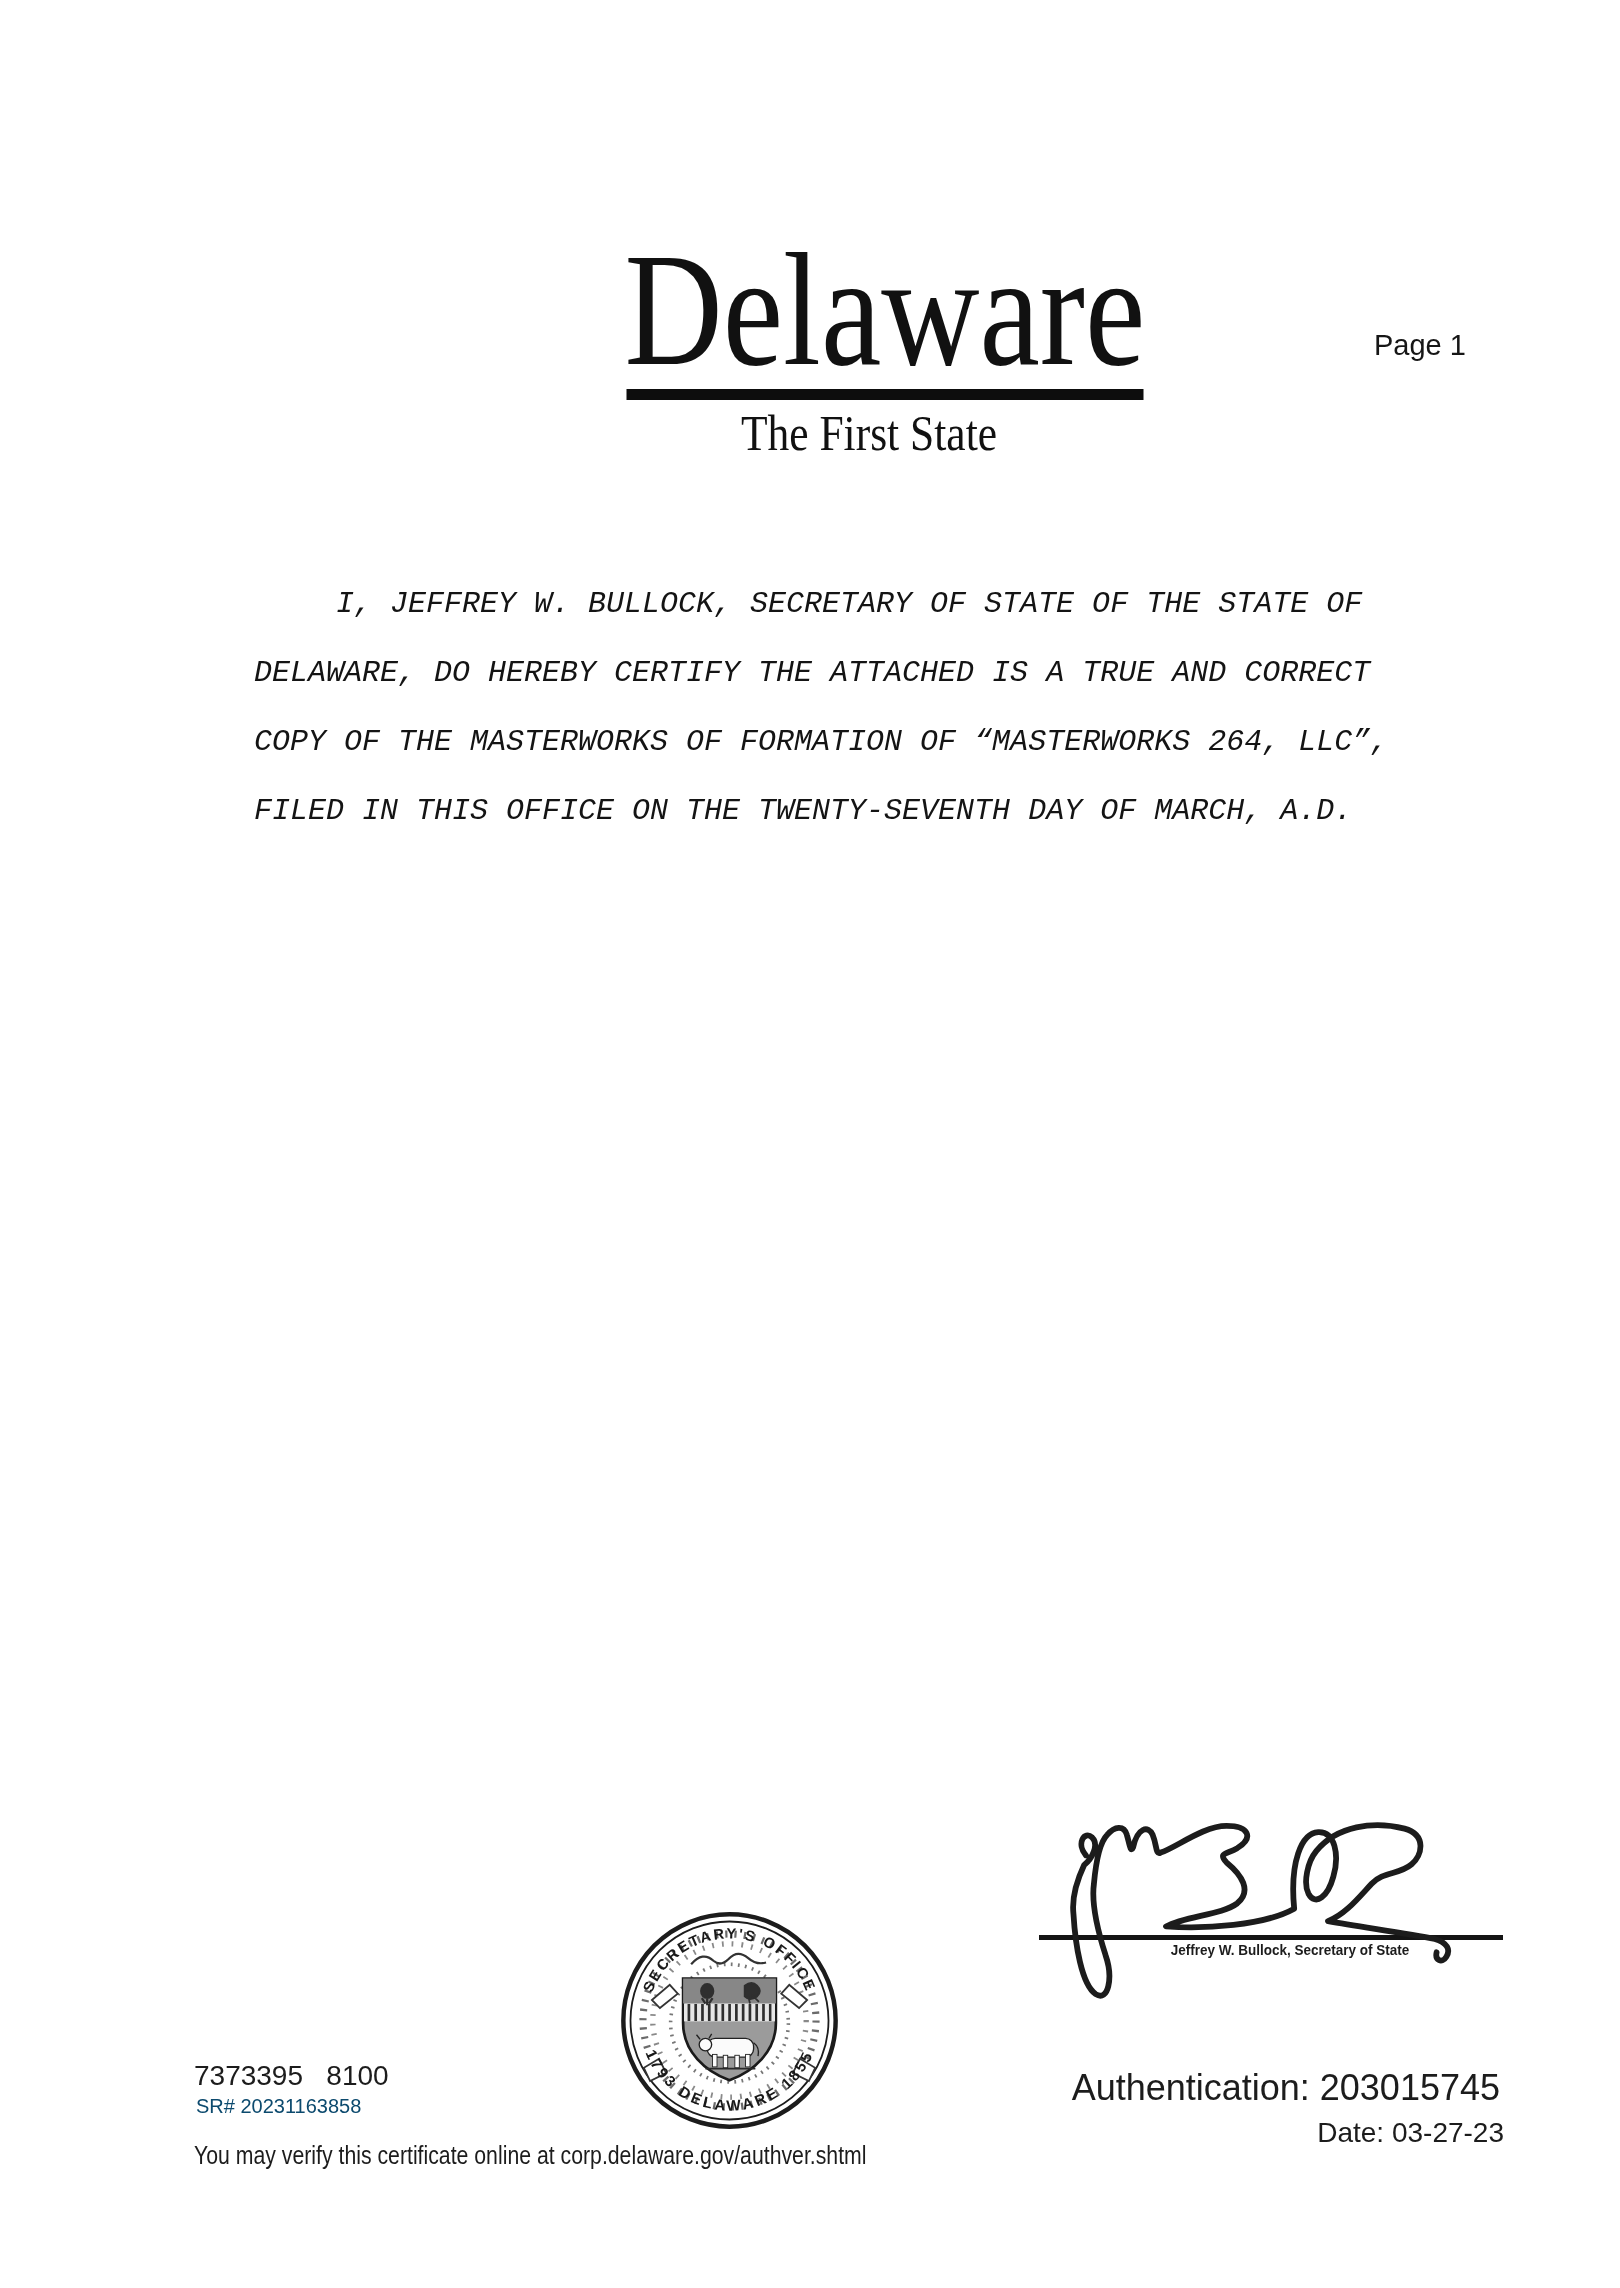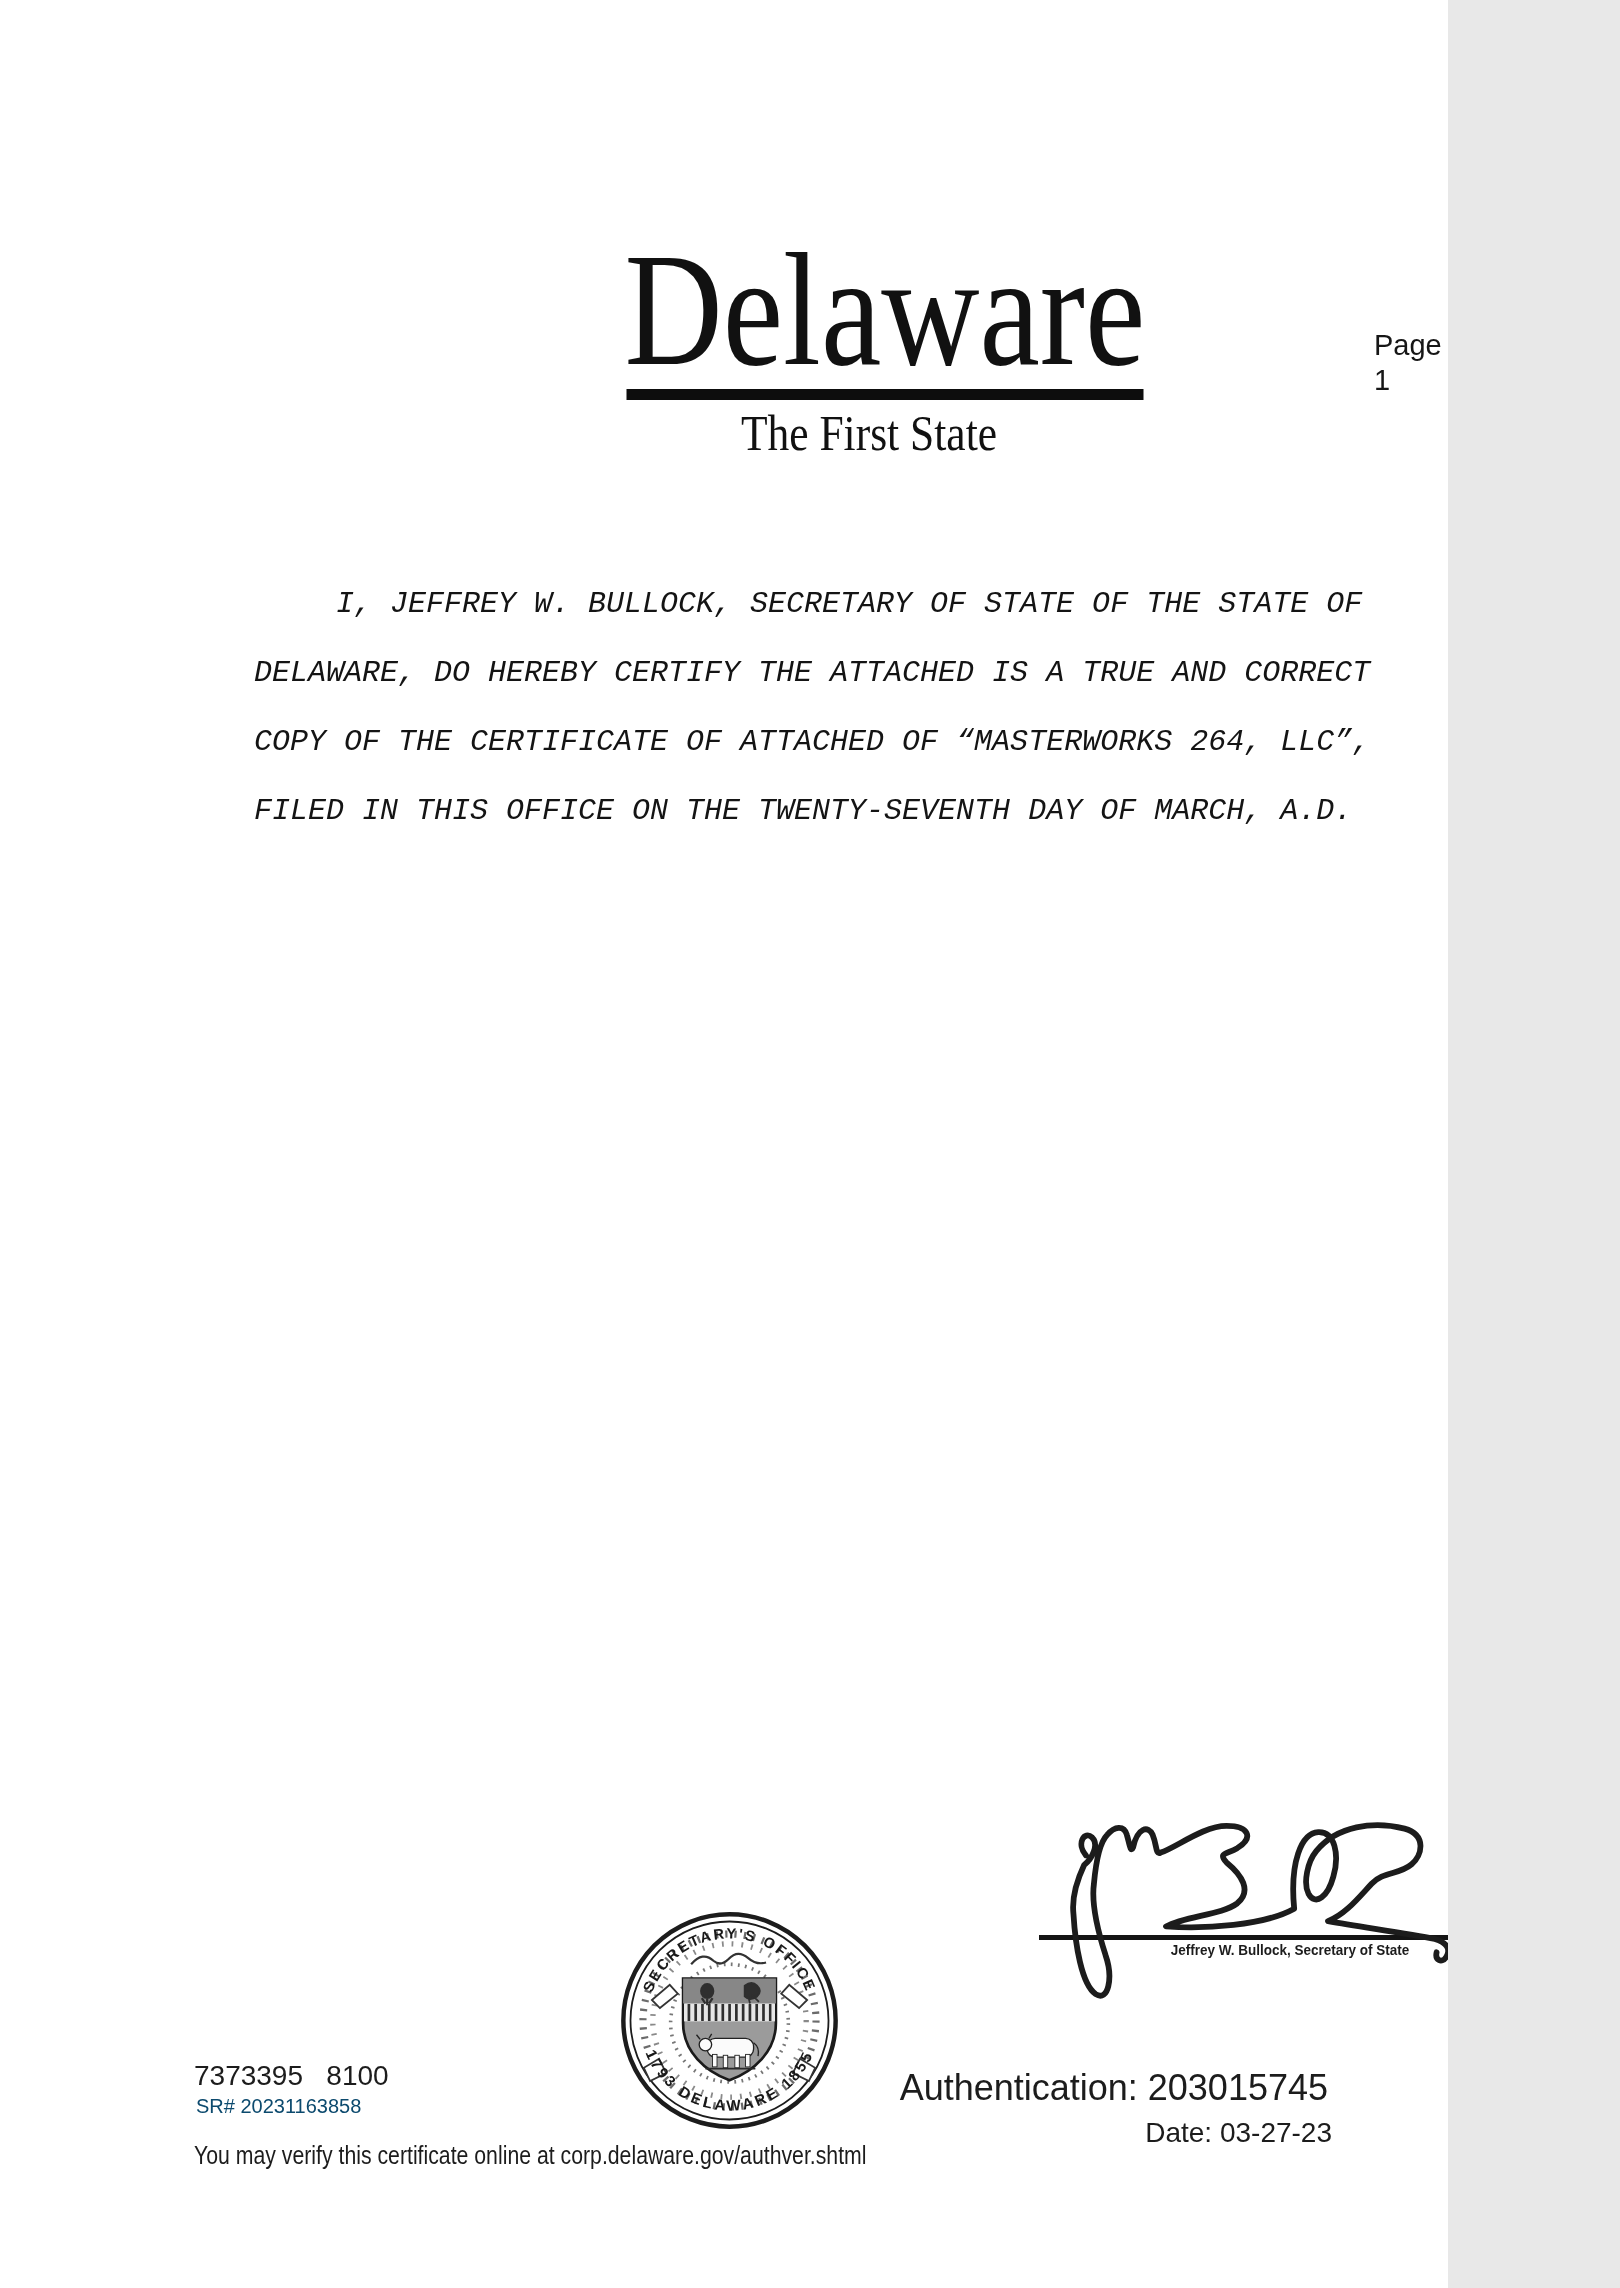--- a/index.html
+++ b/index.html
@@ -1,18 +1,18 @@
 <!DOCTYPE html>
 <html style="font-size:14.3px"><head>
 <meta charset="utf-8">
 <style>
   html,body{margin:0;padding:0;background:#e8e8e8;}
   .page{
     position:relative;
-    width:1448px;height:2288px;
+    width:1620px;height:2288px;
     background:#ffffff;
     overflow:hidden;
     font-family:"Liberation Sans",sans-serif;
     color:#1a1a1a;
   }
   
   .doc-title{
     position:absolute;left:885px;top:230px;
     font-family:"Liberation Serif","DejaVu Serif",serif;
     font-size:160px;line-height:1;white-space:nowrap;
@@ -75,21 +75,21 @@
 <div class="page">
 
   <div class="doc-title">Delaware</div>
   <div class="title-underline"></div>
   <div class="doc-subtitle">The First State</div>
   <div class="page-number">Page 1</div>
 
   <div class="cert-body">
     <div class="indent">I, JEFFREY W. BULLOCK, SECRETARY OF STATE OF THE STATE OF</div>
     <div>DELAWARE, DO HEREBY CERTIFY THE ATTACHED IS A TRUE AND CORRECT</div>
-    <div>COPY OF THE CERTIFICATE OF ATTACHED OF “MASTERWORKS 264, LLC”,</div>
+    <div>COPY OF THE MASTERWORKS OF FORMATION OF “MASTERWORKS 264, LLC”,</div>
     <div>FILED IN THIS OFFICE ON THE TWENTY-SEVENTH DAY OF MARCH, A.D.</div>
   </div>
 
   <div class="signature-line"></div>
   <svg class="signature-svg" width="463" height="267" viewBox="0 0 520 300">
     <path fill="none" stroke="#1c1c1c" stroke-width="6.5" stroke-linecap="round" stroke-linejoin="round" d="M 38,52
          C 27,39 36,24 45,32 C 53,40 45,56 36,63
          C 28,80 22,100 24,118
          C 26,152 33,197 49,208 C 63,217 69,190 60,164
          C 51,136 44,106 47,84

